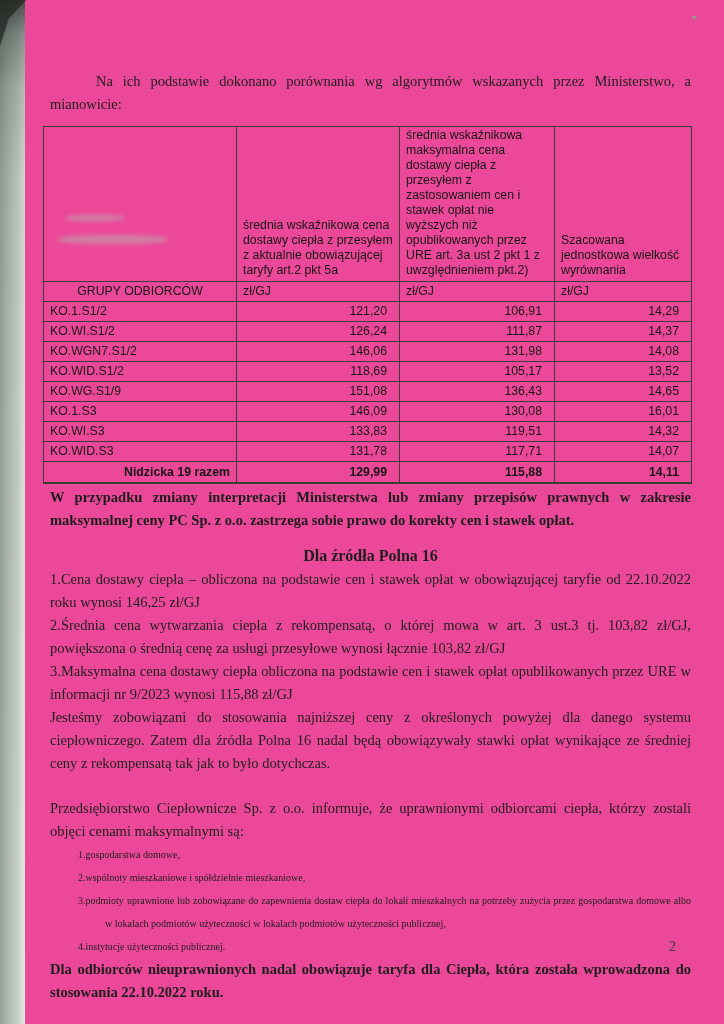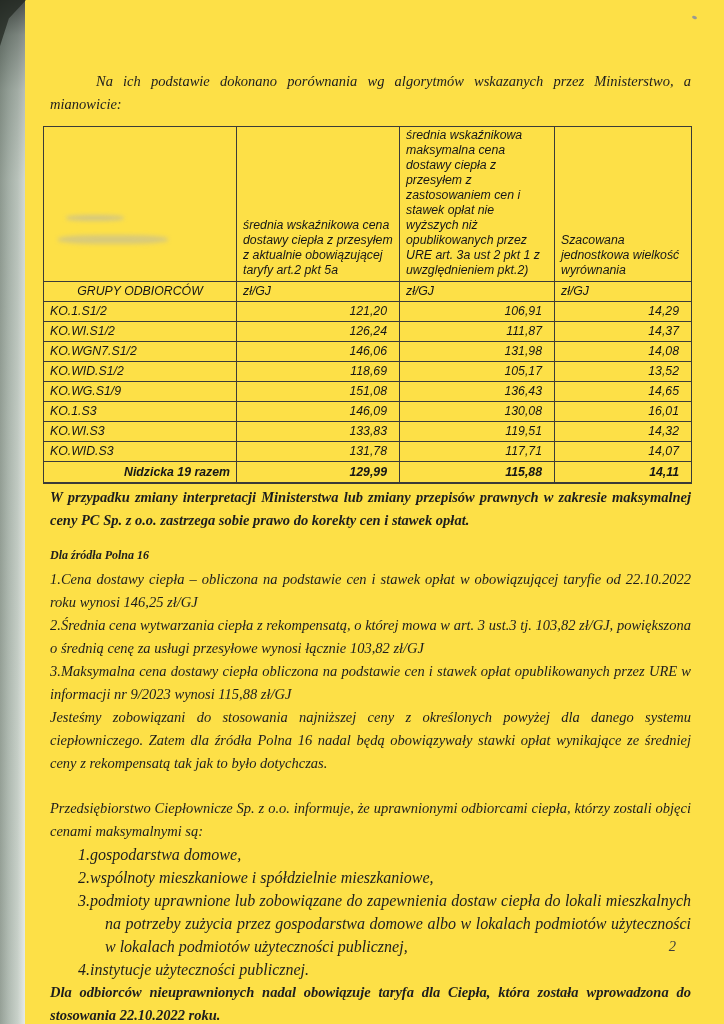--- a/index.html
+++ b/index.html
@@ -3,21 +3,21 @@
 <meta charset="utf-8">
 <style>
   html,body{margin:0;padding:0;}
   body{
     width:724px;height:1024px;
     background:#f2f2ef;
     font-family:"Liberation Serif","DejaVu Serif",serif;
   }
   .page{
     position:relative;width:724px;height:1024px;overflow:hidden;
-    background:#fde047;color:#1d1d1d;font-style:italic;
+    background:#ec4899;color:#1d1d1d;
   }
   
   .scan-band{
     position:absolute;left:0;top:0;bottom:0;width:25px;
     background:
       linear-gradient(to bottom,
         rgba(28,33,30,0.78) 0px, rgba(58,68,62,0.55) 35px,
         rgba(104,116,108,0.40) 90px, rgba(140,152,144,0.28) 180px,
         rgba(160,170,162,0.22) 420px, rgba(178,187,179,0.18) 720px,
         rgba(196,203,196,0.14) 100%),
@@ -30,27 +30,27 @@
   }
   .speck{position:absolute;background:#9a9a92;border-radius:50%;}
   .speck.s1{left:692px;top:16px;width:5px;height:3px;transform:rotate(20deg);}
   .speck.s2{left:625px;top:500px;width:4px;height:3px;opacity:.5;}
 
   .content{position:absolute;left:50px;top:70px;width:641px;}
   p{margin:0;text-align:justify;font-size:14.5px;line-height:23px;}
   .indent{text-indent:46px;}
   .bold{font-weight:bold;}
   .heading{
-    margin:12px 0 1px 0;text-align:left;font-weight:bold;
-    font-size:12px;line-height:23px;
+    margin:12px 0 1px 0;text-align:center;font-weight:bold;
+    font-size:16px;line-height:23px;
   }
   .gap-top{margin-top:22px;}
   .list-item{
     margin:0 0 0 55px;text-indent:-27px;text-align:justify;
-    font-size:16px;line-height:23px;
+    font-size:10px;line-height:23px;
   }
 
   
   table.tbl{
     border-collapse:collapse;table-layout:fixed;
     width:648px;margin:10px 0 2px -7px;
     font-family:"Liberation Sans","DejaVu Sans",sans-serif;
     font-size:12.3px;line-height:15px;color:#161616;
   }
   .tbl td{border:1.5px solid #3b3b38;padding:1px 6px;overflow:hidden;}

